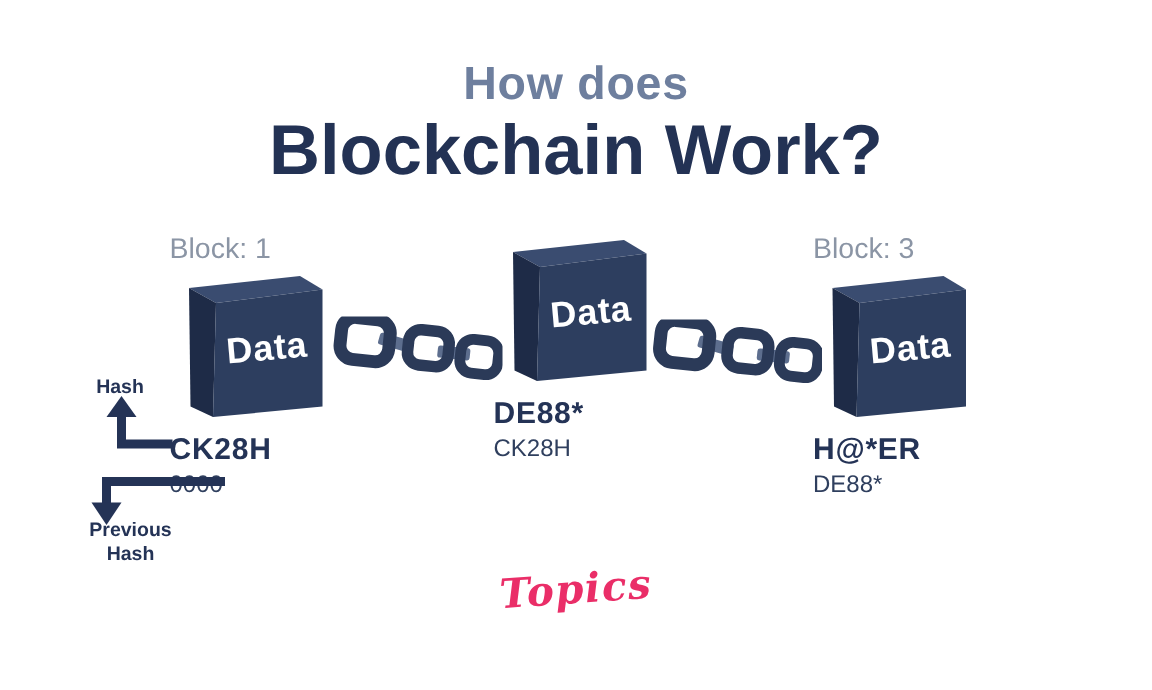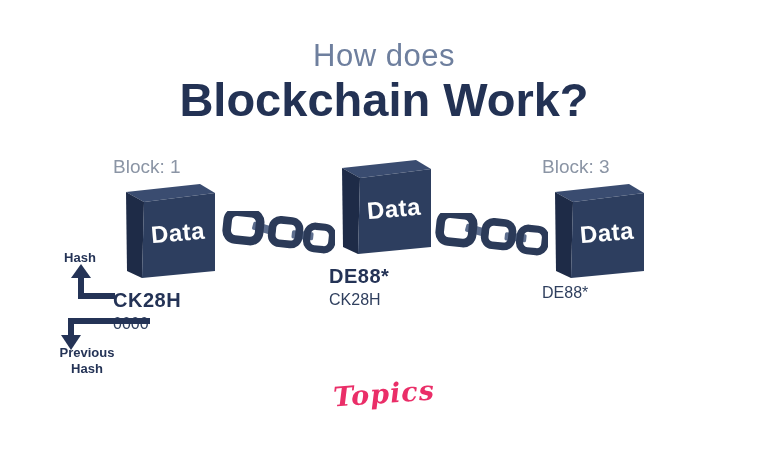--- a/index.html
+++ b/index.html
@@ -7,21 +7,21 @@
   body { font-family: "Liberation Sans", sans-serif; }
   .canvas {
     position: relative;
     width: 768px; height: 460px;
     background: #ffffff;
     overflow: hidden;
   }
   
   .title-wrap { position: absolute; top: 38px; left: 0; width: 768px; text-align: center; }
   .title-sub {
-    font-size: 31px; font-weight: 400; color: #6e7f9e; letter-spacing: 0.5px;
+    font-size: 31px; font-weight: 700; color: #6e7f9e; letter-spacing: 0.5px;
   }
   .title-main {
     font-size: 47px; font-weight: 800; color: #233254; margin-top: -2px; letter-spacing: 0px;
   }
   
   .block-col { position: absolute; top: 156px; width: 116px; }
   .block-col.b1 { left: 113px; }
   .block-col.b2 { left: 329px; }
   .block-col.b3 { left: 542px; }
   .block-label { font-size: 19px; font-weight: 400; color: #8b95a5; height: 24px; }
@@ -99,20 +99,21 @@
   <div class="block-col b3">
     <div class="block-label">Block: 3</div>
     <div class="cube-wrap">
       <svg class="cube-svg" width="94" height="98" viewBox="0 0 94 98">
         <polygon points="2,9 76,1 91,10 20,19" fill="#3a4c70"></polygon>
         <polygon points="2,9 20,19 18,95 3,88" fill="#1e2b47"></polygon>
         <polygon points="20,19 91,10 91,88 18,95" fill="#2d3e5f"></polygon>
       </svg>
       <div class="cube-data">Data</div>
     </div>
+    <div class="hash">H@*ER</div>
     <div class="prev-hash">DE88*</div>
   </div>
 
   <svg class="chain c1" viewBox="0 0 126 52">
     <g transform="rotate(6 63 26)">
       <rect x="34" y="16" width="26" height="9" rx="2" fill="#5d6e8e" transform="rotate(10 47 20)"></rect>
       <rect x="78" y="19" width="24" height="9" rx="2" fill="#5d6e8e"></rect>
       <rect x="6" y="5" width="36" height="31" rx="10" fill="none" stroke="#2b3a58" stroke-width="9.5"></rect>
       <rect x="56" y="9" width="30" height="26" rx="9" fill="none" stroke="#2b3a58" stroke-width="8.5"></rect>
       <rect x="95" y="12" width="28" height="25" rx="9" fill="none" stroke="#2b3a58" stroke-width="8"></rect>

